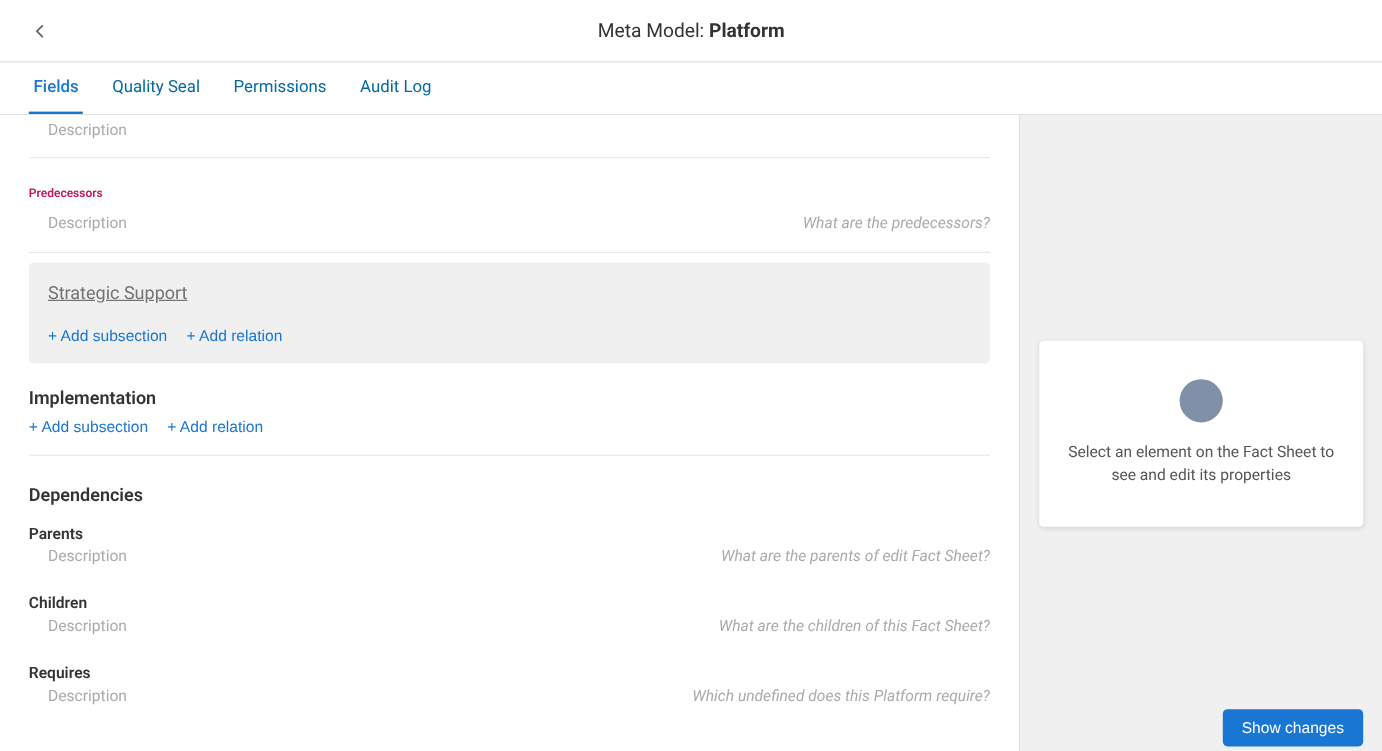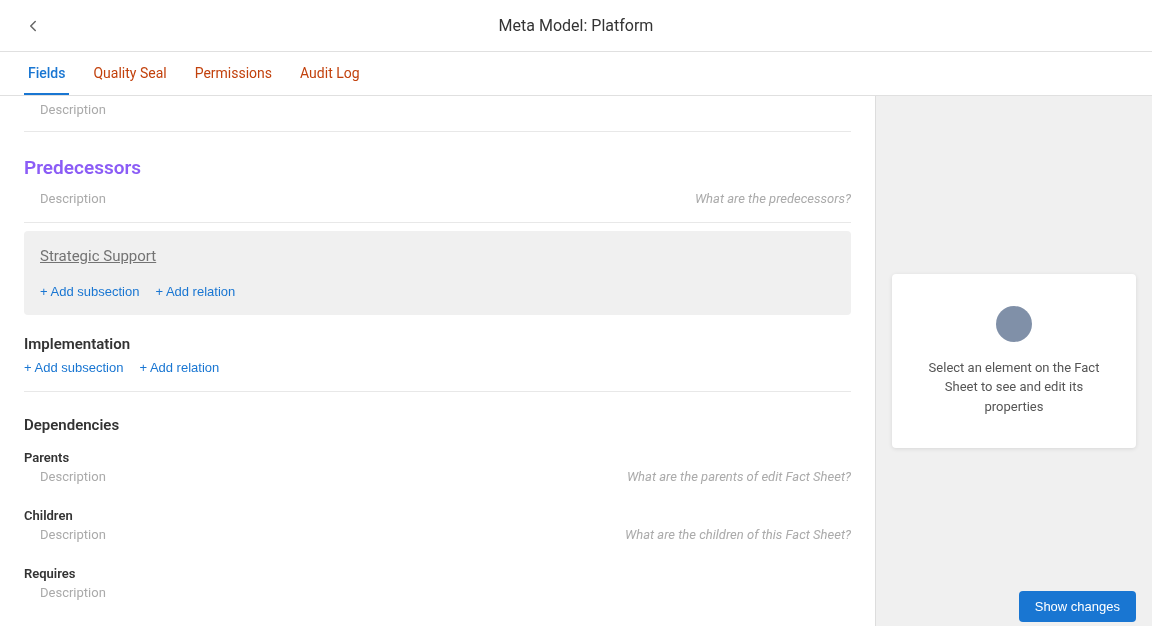--- a/index.html
+++ b/index.html
@@ -4,45 +4,45 @@
   <style>
     * { box-sizing: border-box; margin: 0; padding: 0; }
     body { font-family: -apple-system, BlinkMacSystemFont, 'Segoe UI', Roboto, sans-serif; background: #f5f5f5; color: #333; font-size: 14px; }
 
     .app-container { display: flex; flex-direction: column; height: 626px; overflow: hidden; }
 
     
     .header { background: #fff; border-bottom: 1px solid #e0e0e0; padding: 0 24px; display: flex; align-items: center; height: 52px; position: relative; }
     .back-btn { background: none; border: none; cursor: pointer; color: #666; font-size: 18px; margin-right: 16px; display: flex; align-items: center; }
     .page-title { position: absolute; left: 50%; transform: translateX(-50%); font-size: 16px; color: #333; }
-    .page-title strong { font-weight: 400; }
+    .page-title strong { font-weight: 700; }
 
     
     .tabs { background: #fff; border-bottom: 1px solid #e0e0e0; padding: 0 24px; display: flex; align-items: flex-end; height: 44px; }
-    .tab { padding: 0 4px 12px; margin-right: 20px; font-size: 14px; cursor: pointer; color: #c2410c; border-bottom: 2px solid transparent; text-decoration: none; }
+    .tab { padding: 0 4px 12px; margin-right: 20px; font-size: 14px; cursor: pointer; color: #0369a1; border-bottom: 2px solid transparent; text-decoration: none; }
     .tab.active { color: #1976d2; border-bottom: 2px solid #1976d2; font-weight: 500; }
 
     
     .main-content { display: flex; flex: 1; overflow: hidden; }
 
     
     .content-panel { flex: 1; overflow-y: auto; padding: 0 24px 24px; background: #fff; }
 
     
-    .right-panel { width: 277px; background: #f0f0f0; border-left: 1px solid #ddd; display: flex; flex-direction: column; position: relative; }
+    .right-panel { width: 303px; background: #f0f0f0; border-left: 1px solid #ddd; display: flex; flex-direction: column; position: relative; }
     .right-panel-inner { flex: 1; display: flex; align-items: center; justify-content: center; }
     .select-prompt { background: #fff; border-radius: 4px; padding: 32px 24px; margin: 16px; text-align: center; box-shadow: 0 1px 4px rgba(0,0,0,0.1); }
     .select-prompt-icon { width: 36px; height: 36px; background: #8090a8; border-radius: 50%; margin: 0 auto 16px; }
     .select-prompt-text { font-size: 13px; color: #555; line-height: 1.5; }
 
     .show-changes-btn { position: absolute; bottom: 4px; right: 16px; background: #1976d2; color: #fff; border: none; border-radius: 4px; padding: 8px 16px; font-size: 13px; cursor: pointer; }
 
     
     .field-section { margin-bottom: 0; }
-    .field-label { font-size: 19px; font-weight: 600; color: #8b5cf6; padding: 16px 0 4px; }
+    .field-label { font-size: 10px; font-weight: 600; color: #be185d; padding: 16px 0 4px; }
     .field-description { font-size: 13px; color: #aaa; padding: 6px 16px; }
     .field-placeholder { font-size: 13px; color: #aaa; font-style: italic; }
     .section-divider { border: none; border-top: 1px solid #e8e8e8; margin: 8px 0; }
 
     
     .strategic-support-section { background: #f0f0f0; border-radius: 4px; padding: 16px; margin: 8px 0 4px; cursor: pointer; }
     .strategic-support-title { font-size: 15px; color: #737373; text-decoration: underline; cursor: pointer; margin-bottom: 12px; display: inline-block; }
     .action-links { display: flex; gap: 16px; margin-top: 7px; }
     .action-link { font-size: 13px; color: #1976d2; cursor: pointer; text-decoration: none; background: none; border: none; padding: 0; }
 
@@ -136,20 +136,21 @@
           <div style="display:flex; justify-content:space-between;">
             <div class="dep-field-desc">Description</div>
             <div class="dep-field-placeholder">What are the children of this Fact Sheet?</div>
           </div>
         </div>
 
         <div class="dep-field">
           <div class="dep-field-label">Requires</div>
           <div style="display:flex; justify-content:space-between;">
             <div class="dep-field-desc">Description</div>
+            <div class="dep-field-placeholder">Which undefined does this Platform require?</div>
           </div>
         </div>
       </div>
 
     </div>
 
     <div class="right-panel">
       <div class="right-panel-inner">
         <div class="select-prompt">
           <div class="select-prompt-icon"></div>

